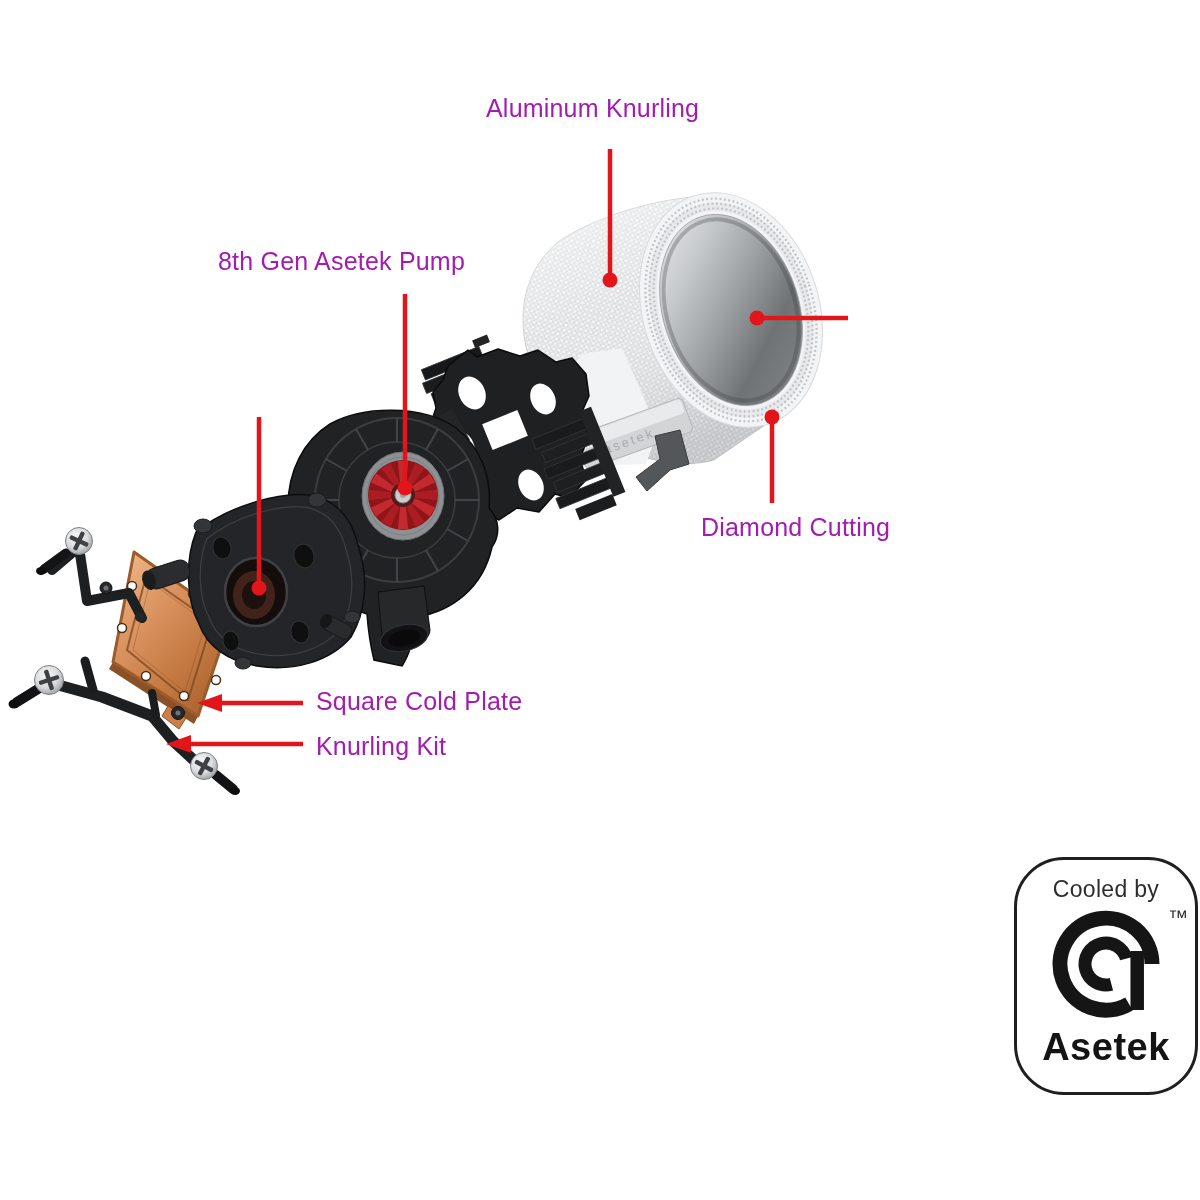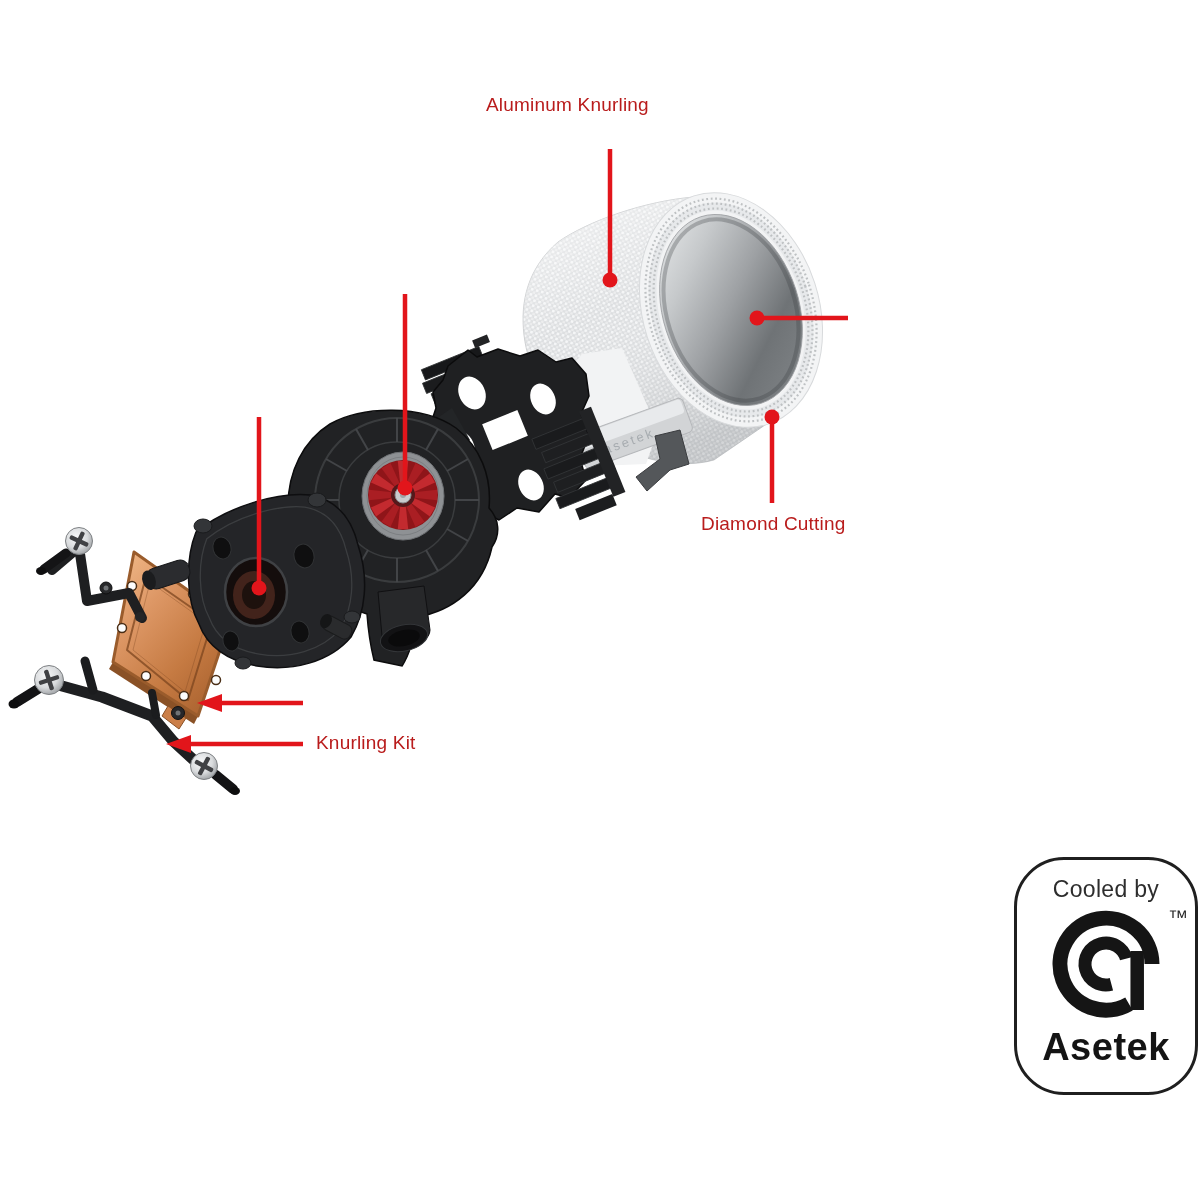--- a/index.html
+++ b/index.html
@@ -1,19 +1,19 @@
 <!DOCTYPE html>
 <html><head>
 <meta charset="utf-8">
 <style>
   html,body{margin:0;padding:0;background:#ffffff;}
   .stage{position:relative;width:1200px;height:1200px;background:#ffffff;overflow:hidden;
          font-family:"Liberation Sans",sans-serif;}
   .art{position:absolute;left:0;top:0;}
-  .label{position:absolute;font-size:19px;color:#b91c1c;white-space:nowrap;
+  .label{position:absolute;font-size:25px;color:#a21caf;white-space:nowrap;
          letter-spacing:.2px;line-height:1.1;}
   .badge{position:absolute;left:1014px;top:857px;width:184px;height:238px;
          box-sizing:border-box;border:3.5px solid #1f1f1f;border-radius:50px;
          background:#fff;display:flex;flex-direction:column;align-items:center;}
   .cooled{margin-top:16px;font-size:23px;color:#2d2d2d;letter-spacing:.3px;}
   .logo-wrap{position:relative;margin-top:3px;width:120px;height:120px;}
   .tm{position:absolute;right:-22px;top:0px;font-size:20px;color:#2a2a2a;}
   .brand{font-size:38px;font-weight:700;color:#141414;letter-spacing:.5px;margin-top:0px;}
 </style>
 </head>
@@ -277,21 +277,23 @@
           <line x1="220" y1="703" x2="303" y2="703"></line>
     </g>
     <g>
       <polygon points="166,744 191,735 191,753" stroke="none"></polygon>
           <line x1="189" y1="744" x2="303" y2="744"></line>
     </g>
   </g>
 </svg>
 
 <div class="label" style="left:486px;top:95px">Aluminum Knurling</div>
+<div class="label" style="left:218px;top:248px">8th Gen Asetek Pump</div>
 <div class="label" style="left:701px;top:514px">Diamond Cutting</div>
+<div class="label" style="left:316px;top:688px">Square Cold Plate</div>
 <div class="label" style="left:316px;top:733px">Knurling Kit</div>
 
 <div class="badge">
   <div class="cooled">Cooled by</div>
   <div class="logo-wrap">
     <svg width="120" height="120" viewBox="0 0 120 120">
       <path d="M 106 58 A 46 46 0 1 0 83 98" fill="none" stroke="#151515" stroke-width="15"></path>
       <path d="M 80.3 52.6 A 21 21 0 1 0 65.4 78.3" fill="none" stroke="#151515" stroke-width="13"></path>
       <path d="M 91.2 45 L 91.2 104" stroke="#151515" stroke-width="13.5"></path>
     </svg>

